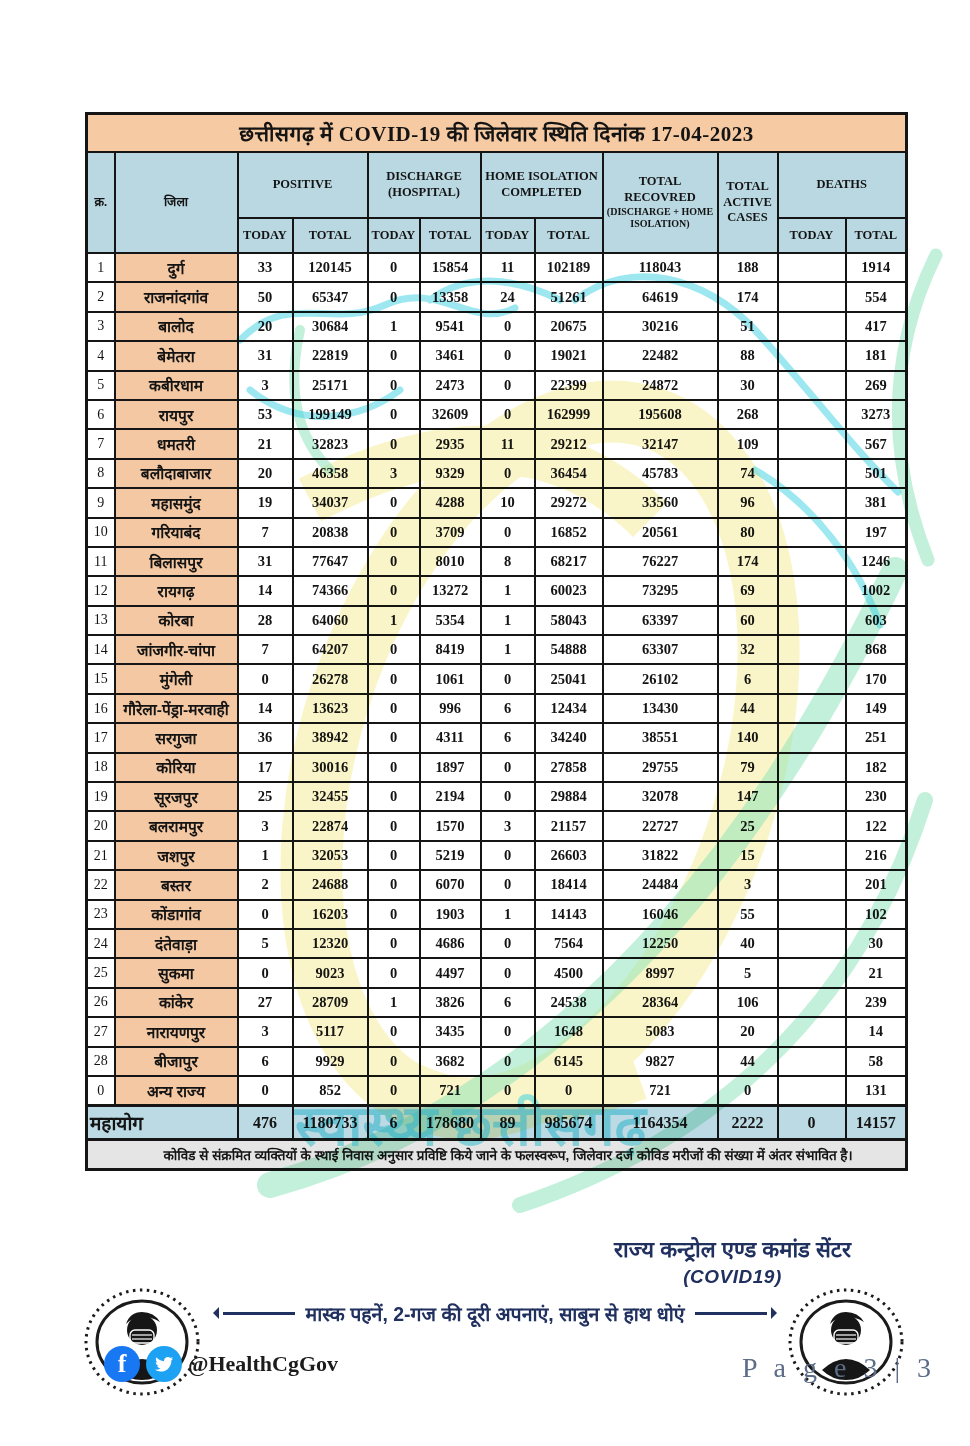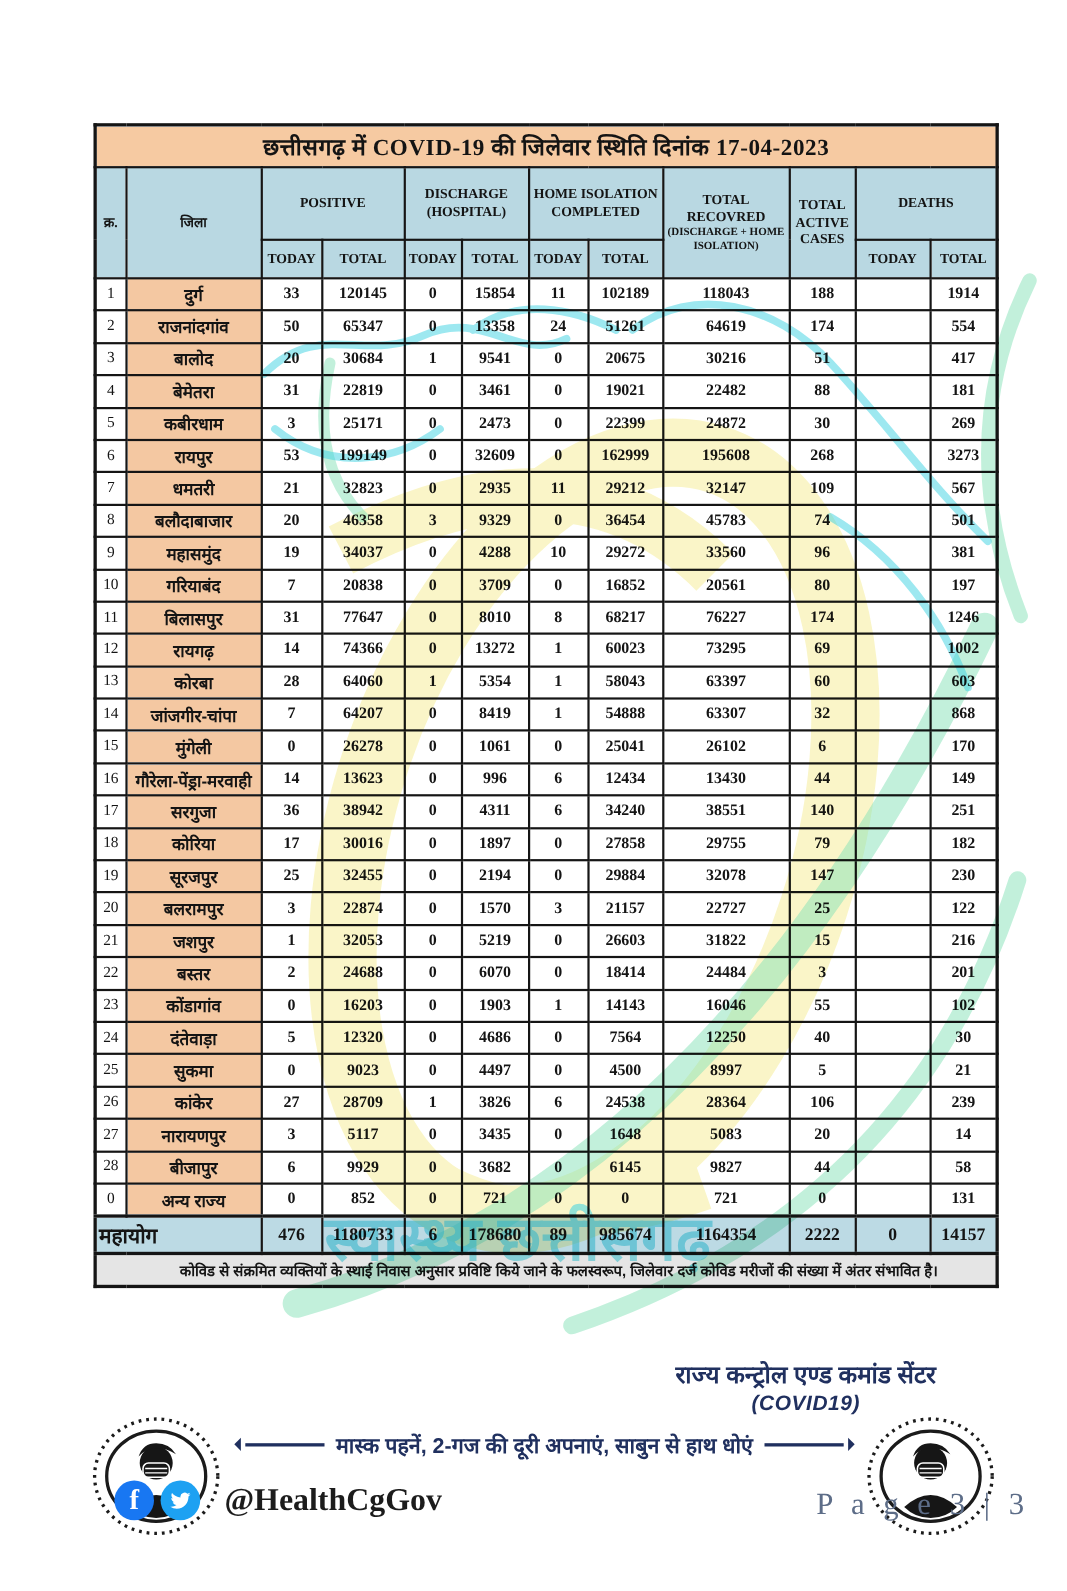--- a/index.html
+++ b/index.html
@@ -43,21 +43,21 @@
           border-left-color:var(--navy);border-right:none;}
   .stamp{position:absolute;z-index:2;}
   .stamp.left-stamp{left:82px;top:1286px;}
   .stamp.right-stamp{left:786px;top:1286px;}
   .social{position:absolute;left:104px;top:1346px;display:flex;align-items:center;gap:6px;z-index:2;}
   .fb-icon{width:36px;height:36px;border-radius:50%;background:var(--facebook);color:#fff;
            display:flex;align-items:center;justify-content:center;font-weight:bold;font-size:26px;
            font-family:"Liberation Serif",serif;}
   .tw-icon{width:36px;height:36px;border-radius:50%;background:var(--twitter);
            display:flex;align-items:center;justify-content:center;}
-  .handle{font-size:29px;font-weight:bold;font-family:"Liberation Serif",serif;color:#1c1c1c;margin-left:16px;}
+  .handle{font-size:22px;font-weight:bold;font-family:"Liberation Serif",serif;color:#1c1c1c;margin-left:0;}
   .page-label{position:absolute;left:742px;top:1352px;font-size:28px;color:var(--page-text);
               letter-spacing:5px;font-family:"Liberation Serif",serif;z-index:2;}
 </style>
 </head>
 <body>
 
 <div class="page">
 
   <div class="doc">
     <table class="covid">

